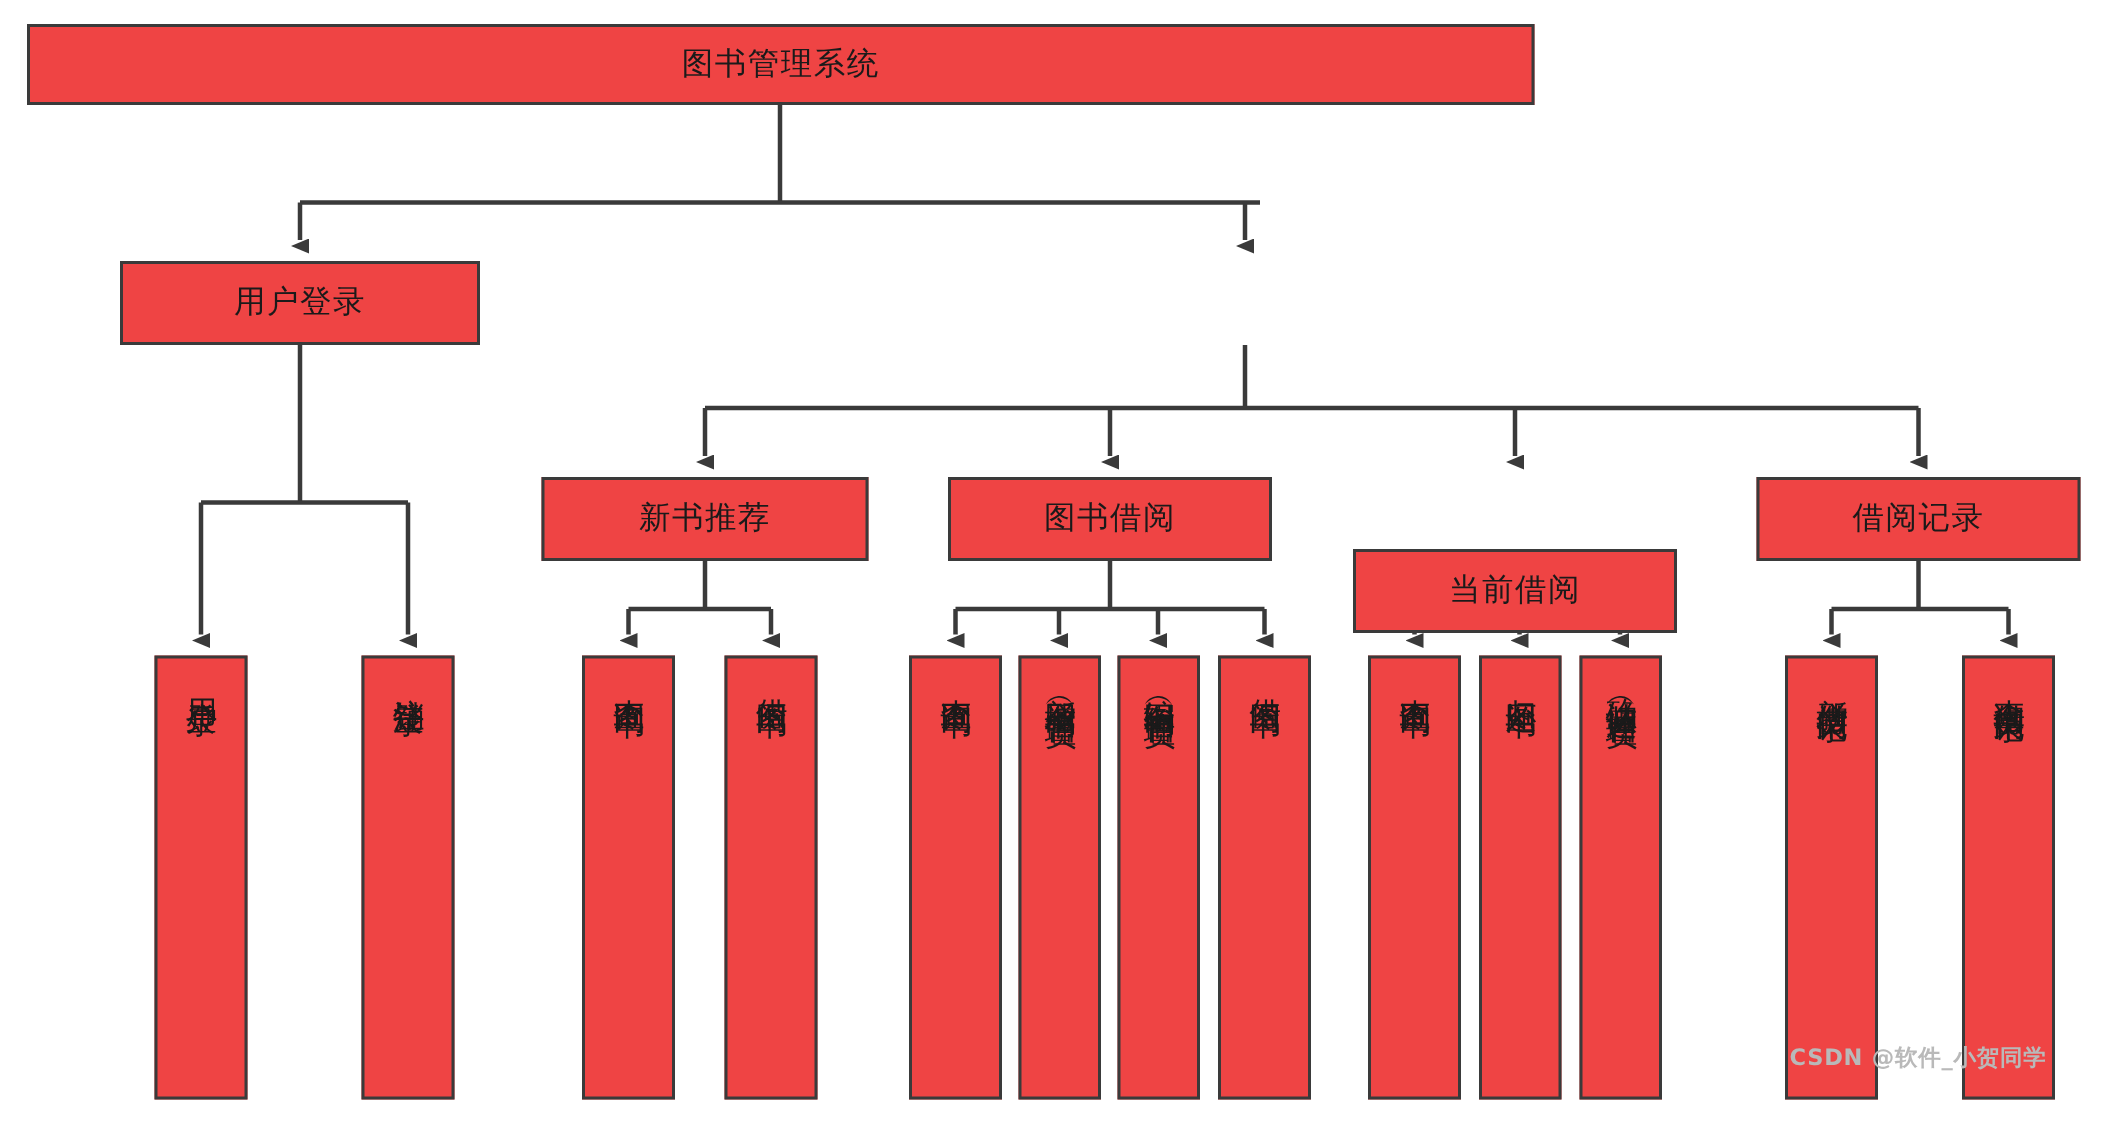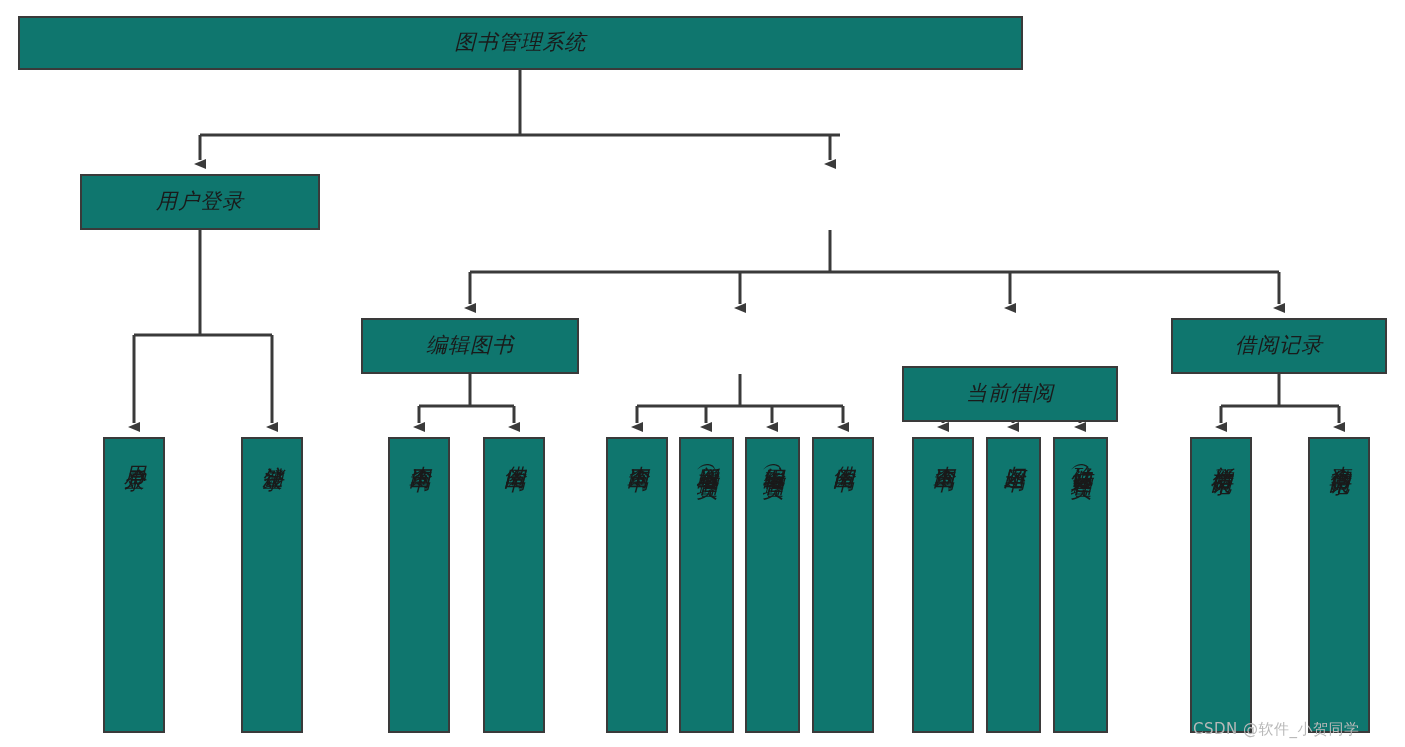--- a/index.html
+++ b/index.html
@@ -22,26 +22,25 @@
     left: 0;
     top: 0;
     width: 1405px;
     height: 747px;
     pointer-events: none;
   }
   .node {
     position: absolute;
     box-sizing: border-box;
     border: 2.5px solid #3a3a3a;
-    background: #0f766e;
+    background: #ef4444;
     display: flex;
     align-items: center;
     justify-content: center;
     color: #1a1a1a;
-    font-style: italic;
   }
   .node.horiz {
     font-size: 21px;
     letter-spacing: 1px;
     line-height: 1.2;
   }
   .node.vert {
     align-items: flex-start;
     justify-content: center;
     padding-top: 10px;
@@ -120,21 +119,24 @@
 
   <div class="node horiz" style="left:18px; top:16px; width:1005px; height:54px;">
     <span>图书管理系统</span>
   </div>
 
   <div class="node horiz" style="left:80px; top:174px; width:240px; height:56px;">
     <span>用户登录</span>
   </div>
 
   <div class="node horiz" style="left:361px; top:318px; width:218px; height:56px;">
-    <span>编辑图书</span>
+    <span>新书推荐</span>
+  </div>
+  <div class="node horiz" style="left:632px; top:318px; width:216px; height:56px;">
+    <span>图书借阅</span>
   </div>
   <div class="node horiz" style="left:902px; top:318px; width:216px; height:56px;margin-top:48px;">
     <span>当前借阅</span>
   </div>
   <div class="node horiz" style="left:1171px; top:318px; width:216px; height:56px;">
     <span>借阅记录</span>
   </div>
 
   <div class="node vert" style="left:103px; top:437px; width:62px; height:296px;">
     <span class="vtext">用户登录</span>
@@ -169,15 +171,15 @@
   <div class="node vert" style="left:1053px; top:437px; width:55px; height:296px;">
     <span class="vtext">确认归还（管理员）</span>
   </div>
   <div class="node vert" style="left:1190px; top:437px; width:62px; height:296px;">
     <span class="vtext">新增借阅记录</span>
   </div>
   <div class="node vert" style="left:1308px; top:437px; width:62px; height:296px;">
     <span class="vtext">查询借阅记录</span>
   </div>
 
-  <div class="watermark" style="left:1193px; top:720px;">CSDN @软件_小贺同学</div>
+  <div class="watermark" style="left:1193px; top:696px;font-weight:bold;">CSDN @软件_小贺同学</div>
 
 </div>
 
 </body></html>

